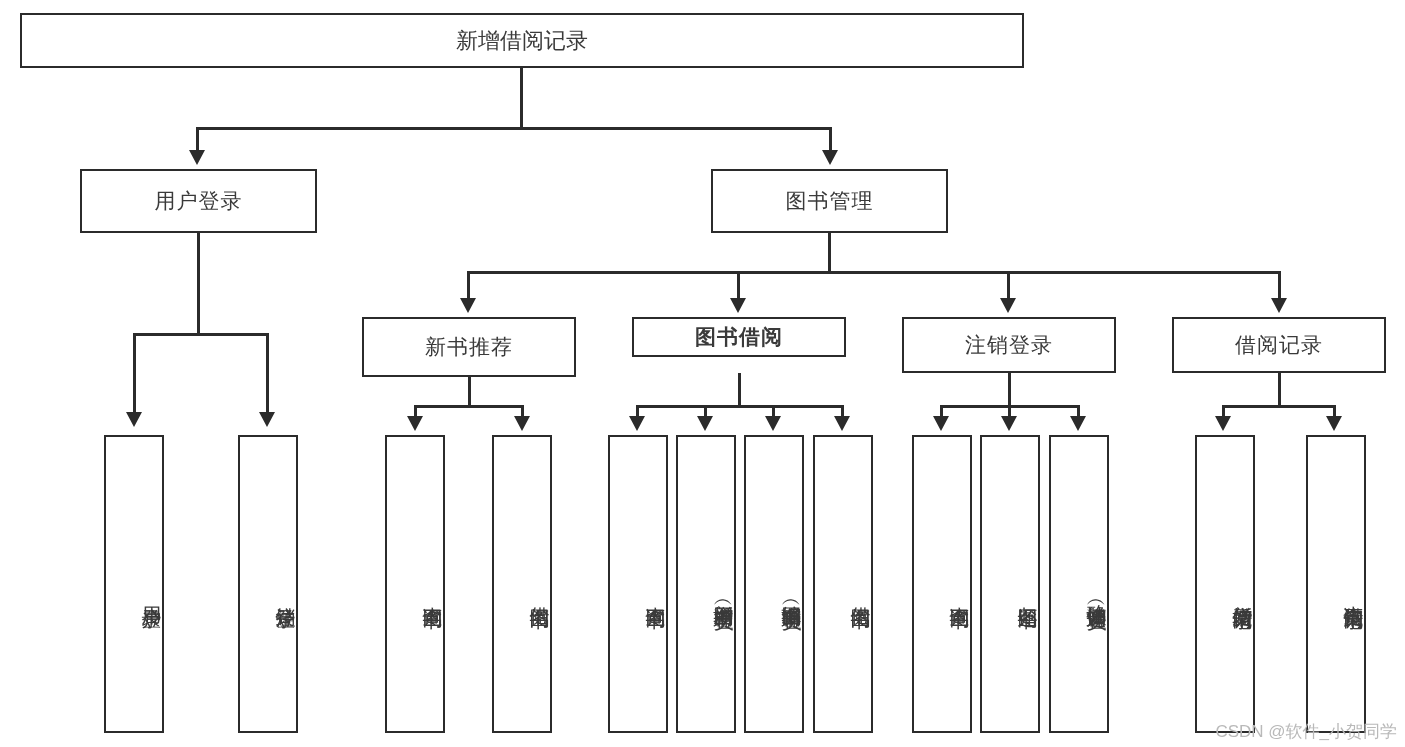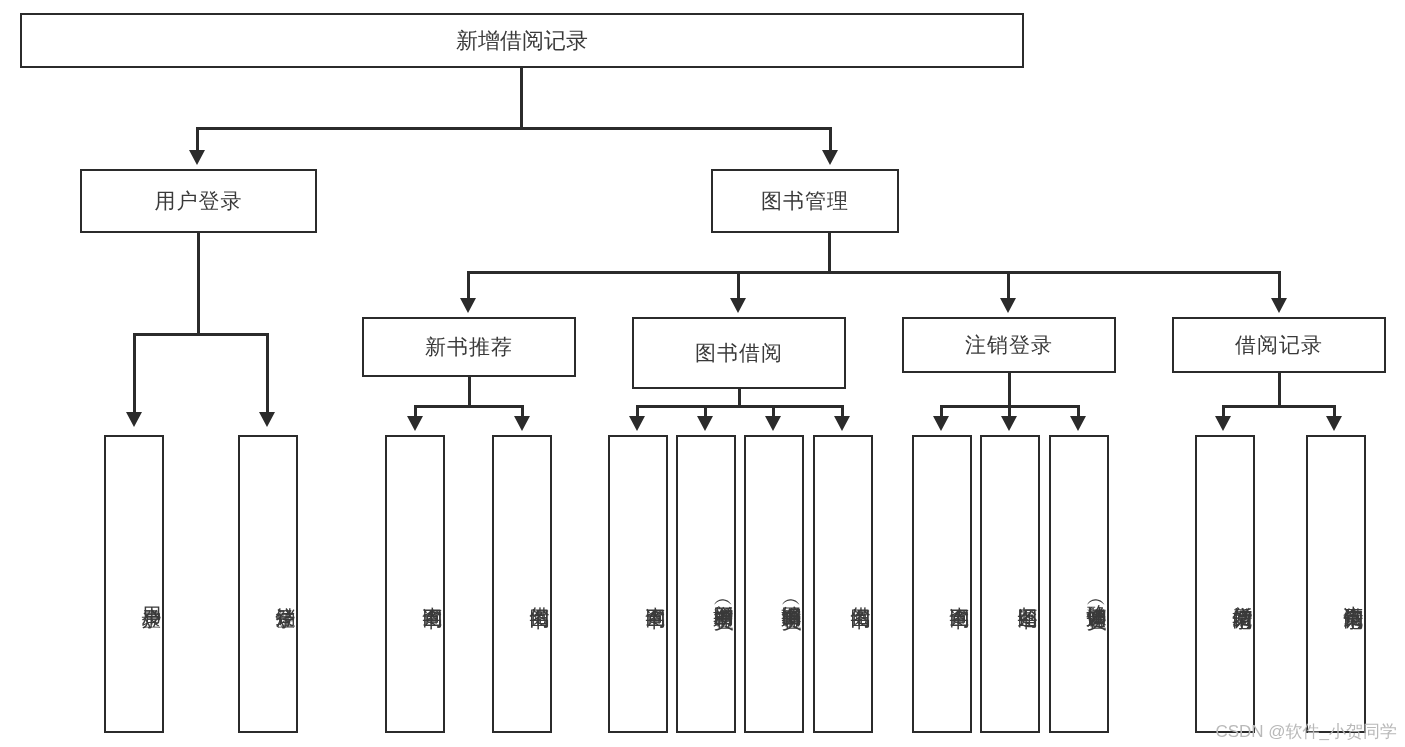--- a/index.html
+++ b/index.html
@@ -98,21 +98,21 @@
 
   <div class="ln vln" style="left:196px; top:127px; width:3px; height:26px;"></div>
   <div class="arrow" style="left:189px; top:150px;"></div>
   <div class="ln vln" style="left:829px; top:127px; width:3px; height:26px;"></div>
   <div class="arrow" style="left:822px; top:150px;"></div>
 
   <div class="node h" style="left:80px; top:169px; width:237px; height:64px;">
     <span>用户登录</span>
   </div>
 
-  <div class="node h" style="left:711px; top:169px; width:188px; height:64px;text-align:center;">
+  <div class="node h" style="left:711px; top:169px; width:237px; height:64px;text-align:center;">
     <span>图书管理</span>
   </div>
 
   <div class="ln vln" style="left:197px; top:233px; width:3px; height:102px;"></div>
   <div class="ln hln" style="left:133px; top:333px; width:136px; height:3px;"></div>
   <div class="ln vln" style="left:133px; top:333px; width:3px; height:82px;"></div>
   <div class="arrow" style="left:126px; top:412px;"></div>
   <div class="ln vln" style="left:266px; top:333px; width:3px; height:82px;"></div>
   <div class="arrow" style="left:259px; top:412px;"></div>
 
@@ -123,21 +123,21 @@
   <div class="ln vln" style="left:737px; top:271px; width:3px; height:30px;"></div>
   <div class="arrow" style="left:730px; top:298px;"></div>
   <div class="ln vln" style="left:1007px; top:271px; width:3px; height:30px;"></div>
   <div class="arrow" style="left:1000px; top:298px;"></div>
   <div class="ln vln" style="left:1278px; top:271px; width:3px; height:30px;"></div>
   <div class="arrow" style="left:1271px; top:298px;"></div>
 
   <div class="node h" style="left:362px; top:317px; width:214px; height:60px;justify-content:center;">
     <span>新书推荐</span>
   </div>
-  <div class="node h" style="left:632px; top:317px; width:214px; height:72px;">
+  <div class="node h" style="left:632px; top:317px; width:214px; height:40px;font-weight:bold;">
     <span>图书借阅</span>
   </div>
   <div class="node h" style="left:902px; top:317px; width:214px; height:56px;">
     <span>注销登录</span>
   </div>
   <div class="node h" style="left:1172px; top:317px; width:214px; height:56px;">
     <span>借阅记录</span>
   </div>
 
   <div class="ln vln" style="left:468px; top:373px; width:3px; height:34px;"></div>

